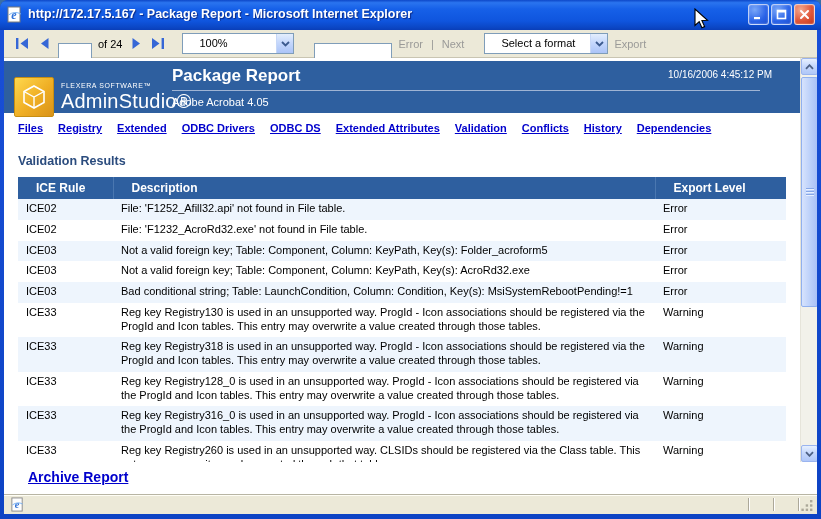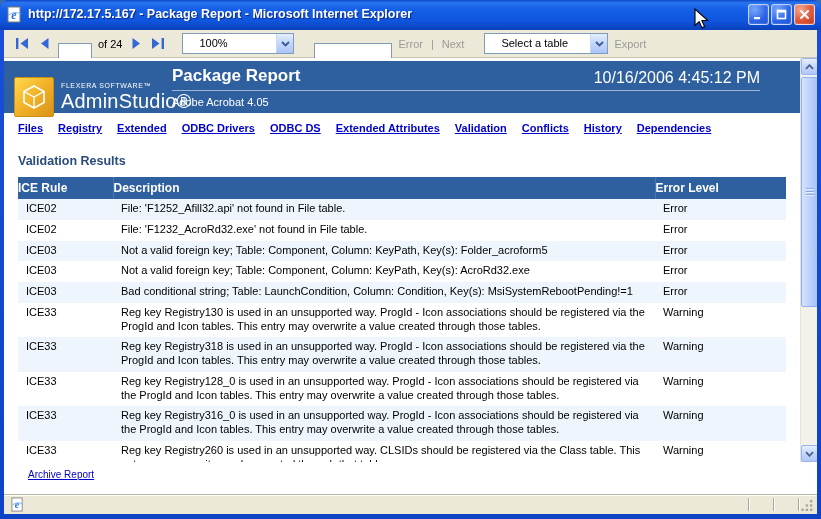--- a/index.html
+++ b/index.html
@@ -69,31 +69,31 @@
     background:linear-gradient(135deg,#ffd84d,#efae24 55%,#d9931a);
     display:flex; align-items:center; justify-content:center; flex:none;
   }
   .brand-text{ margin-left:7px; line-height:1.1; }
   .brand-top{ font-size:7px; letter-spacing:.6px; }
   .brand-name{ font-size:20px; letter-spacing:.2px; }
   .title-block{ position:absolute; left:168px; top:5px; right:40px; }
   .report-title{ font-size:17px; font-weight:bold; }
   .title-rule{ border:none; border-top:1px solid #9fb4d4; margin:4px 0 5px 0; }
   .report-subtitle{ font-size:11px; }
-  .banner-date{ position:absolute; right:40px; top:8px; font-size:16px; }
+  .banner-date{ position:absolute; right:28px; top:8px; font-size:10px; }
   
   .nav-links{ display:flex; flex-wrap:nowrap; gap:15px; margin:9px 10px 0 14px; }
   .nav-link{ font-size:11px; font-weight:bold; color:#0000cc; text-decoration:underline; white-space:nowrap; cursor:pointer; }
   
   .section-heading{ margin:20px 0 9px 14px; font-size:12.5px; font-weight:bold; color:#2b4c7e; }
   
   table.results{ border-collapse:collapse; margin-left:14px; width:768px; table-layout:fixed; }
   tr.head-row{ background:#2e5f9f; color:#fff; }
   tr.head-row th{
-    text-align:left; font-size:12px; font-weight:bold; padding:4px 0; border-left:1px solid #4a77b0;
+    text-align:left; font-size:12px; font-weight:bold; padding:4px 18px; border-left:1px solid #4a77b0;
   }
   tr.head-row th:first-child{ border-left:none; }
   tbody td{ font-size:11px; color:#000; padding:3px 8px 4px 8px; vertical-align:top; line-height:1.25; }
   tbody tr:nth-child(odd){ background:#eef5fd; }
   
   .vscroll{ width:17px; flex:none; position:relative; background:#f2f1ea; border-left:1px solid #e6e4da; }
   .sb-btn{
     position:absolute; left:0; width:17px; height:17px; border:1px solid #9ab4ef; border-radius:2px;
     background:linear-gradient(180deg,#e7f0fe,#c6d8fc 45%,#b0c7f8);
     display:flex; align-items:center; justify-content:center; cursor:pointer;
@@ -103,21 +103,21 @@
     position:absolute; left:0; top:19px; width:17px; height:230px; cursor:pointer;
     border:1px solid #90b0ef; border-radius:2px;
     background:linear-gradient(90deg,#d7e3fd,#bed2fa 50%,#a9c1f7);
     display:flex; align-items:center; justify-content:center;
   }
   .thumb-grip{ width:8px; height:8px;
     background:repeating-linear-gradient(180deg,#86a7e8 0 1px,#e8f0fe 1px 2px,transparent 2px 3px); }
   
   .below-frame{ flex:1; background:#fff; }
   .archive-link{
-    display:inline-block; margin:7px 0 0 24px; font-size:10px; font-weight:normal;
+    display:inline-block; margin:7px 0 0 24px; font-size:14px; font-weight:bold;
     color:#0000cc; text-decoration:underline; cursor:pointer;
   }
   
   .statusbar{
     height:20px; flex:none; display:flex; align-items:center; gap:0;
     background:#ece9d8; border-top:1px solid #b8b5a4; box-shadow:inset 0 1px 0 #fffef5;
     padding:1px 2px 1px 6px; font-size:11px; color:#000;
   }
   .sb-main{ flex:1; display:flex; align-items:center; gap:5px; }
   .sb-sep{ width:1px; height:13px; background:#aca899; box-shadow:1px 0 0 #fff; margin:0 1px; flex:none; }
@@ -194,21 +194,21 @@
           <svg width="9" height="6" viewBox="0 0 9 6">
               <path d="M1 1 L4.5 4.5 L8 1" stroke="#3b5a8e" stroke-width="1.8" fill="none"></path>
             </svg>
         </span>
       </span>
       <input class="xp-input find-input" value="" style="">
       <span class="gray-label">Error</span>
       <span class="pipe">|</span>
       <span class="gray-label">Next</span>
       <span class="combo combo-format">
-        <span class="combo-text">Select a table</span>
+        <span class="combo-text">Select a format</span>
         <span class="combo-btn">
           <svg width="9" height="6" viewBox="0 0 9 6">
               <path d="M1 1 L4.5 4.5 L8 1" stroke="#3b5a8e" stroke-width="1.8" fill="none"></path>
             </svg>
         </span>
       </span>
       <span class="gray-label">Export</span>
     </div>
 
     <div class="page-area">
@@ -256,21 +256,21 @@
             <colgroup>
                 <col style="width:95px">
                 <col style="width:542px">
                 <col style="width:131px">
               </colgroup>
             <thead>
               <tr class="head-row">
 
               <th>ICE Rule</th>
                   <th>Description</th>
-                  <th>Error Level</th>
+                  <th>Export Level</th>
                 </tr>
             </thead>
             <tbody>
 
             <tr>
                 <td class="col-ice">ICE02</td>
                 <td class="col-desc">File: 'F1252_Afill32.api' not found in File table.</td>
                 <td class="col-level">Error</td>
               </tr>
                 <tr>

